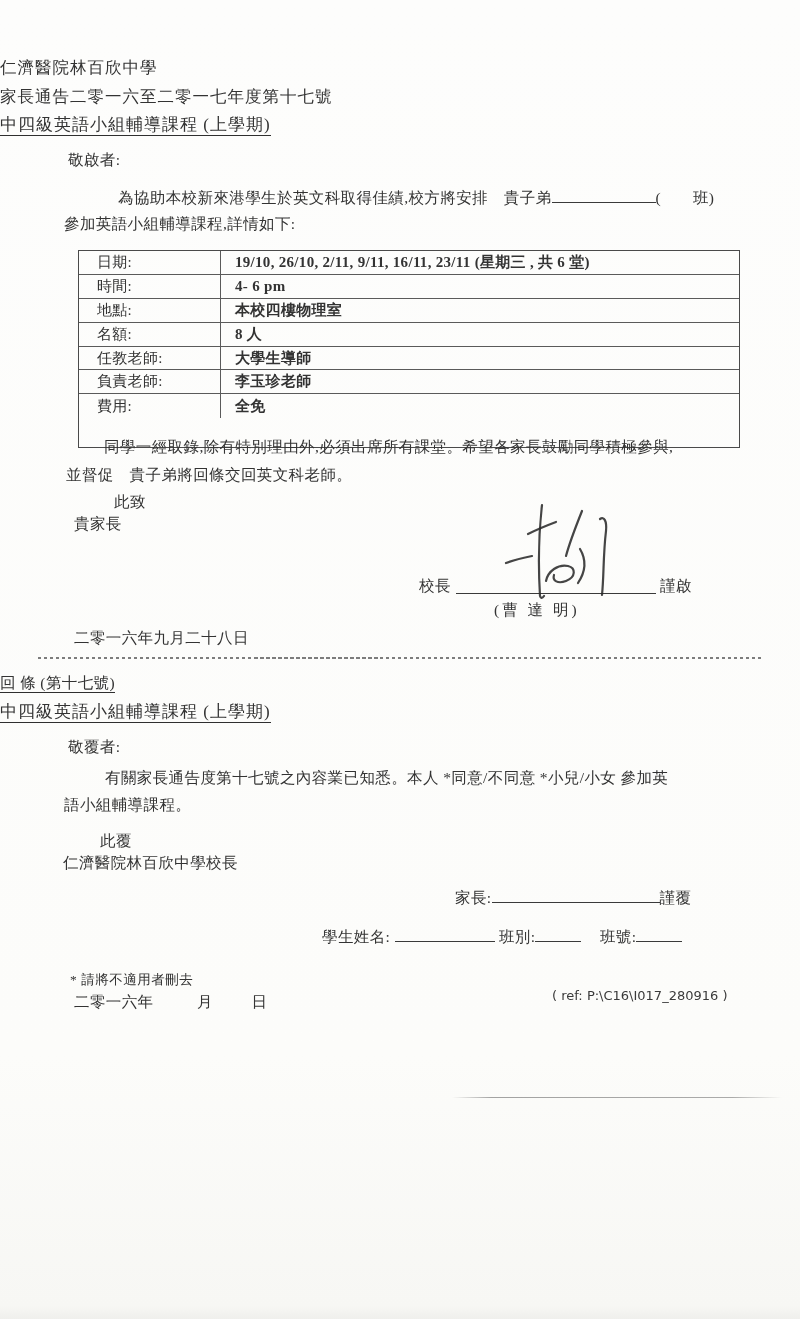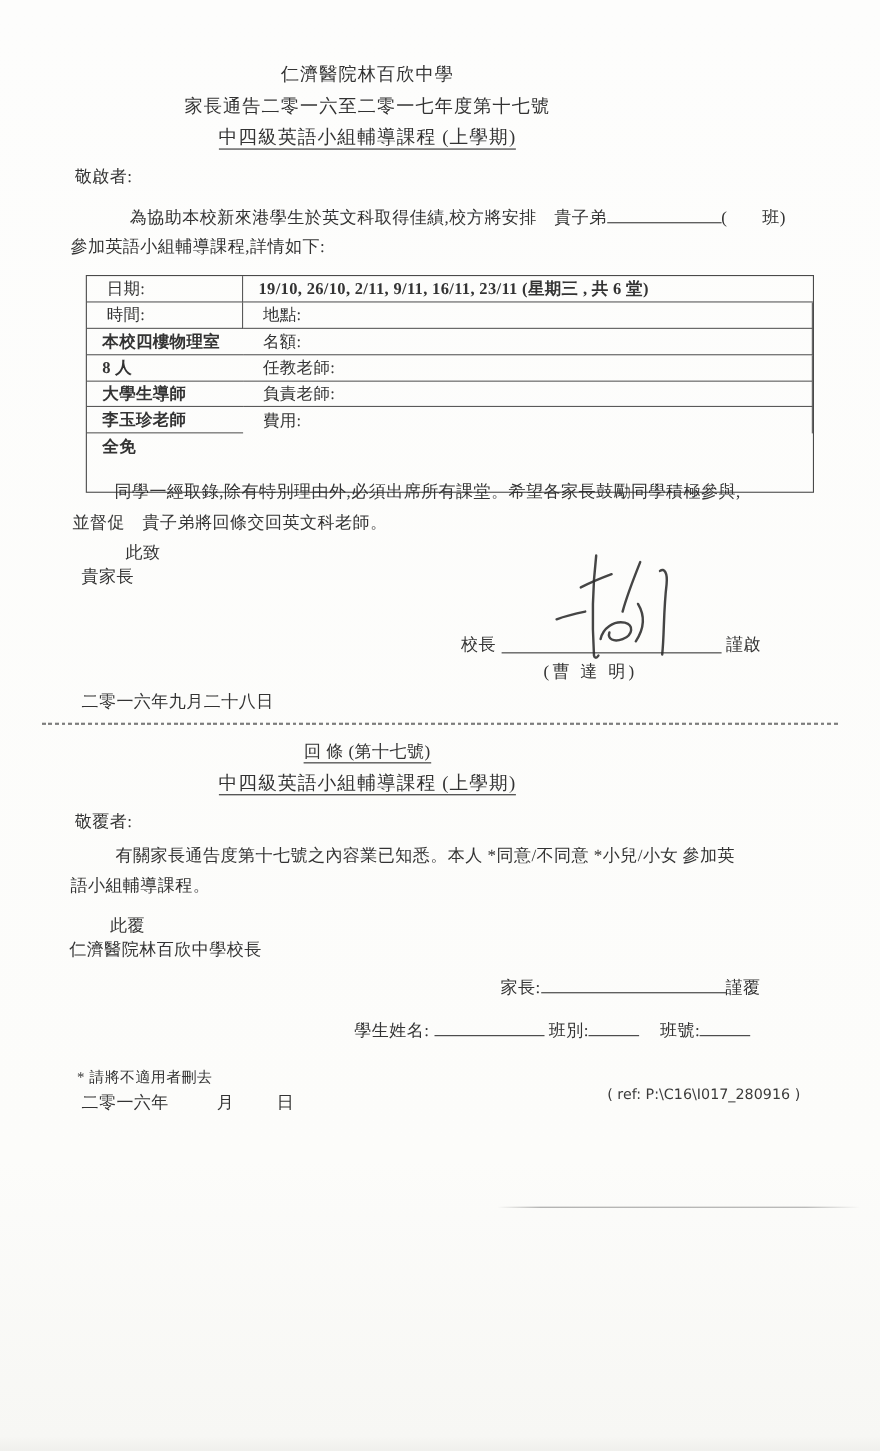--- a/index.html
+++ b/index.html
@@ -7,21 +7,21 @@
     width:800px;height:1319px;position:relative;overflow:hidden;
     background:#fdfdfb;
     font-family:"Liberation Serif","DejaVu Serif",serif;
     color:#333;
   }
   .page{
     position:absolute;inset:0;
     background:linear-gradient(180deg,#fdfdfc 0%,#fcfcfa 80%,#f7f7f4 99%,#efefec 100%);
   }
   .abs{position:absolute;white-space:nowrap;}
-  .ctr{left:0;width:668px;text-align:center;}
+  .ctr{left:0;width:668px;text-align:left;}
   .hd1{font-size:16.5px;letter-spacing:1px;}
   .hd2{font-size:16.5px;letter-spacing:1px;}
   .hd3{font-size:17px;font-weight:normal;letter-spacing:1px;}
   .hd3 .u, .hd-u{border-bottom:1.6px solid #2f2f2f;padding-bottom:1px;}
   .body-txt{font-size:15.5px;letter-spacing:0.4px;}
   .blank{display:inline-block;border-bottom:1.3px solid #3a3a3a;vertical-align:baseline;height:1em;}
   .tbl{
     position:absolute;left:78px;top:250px;width:662px;height:198px;
     border:1.6px solid #4a4a4a;box-sizing:border-box;
     display:grid;grid-template-columns:142px 1fr;grid-auto-rows:23.9px;
@@ -56,20 +56,21 @@
 
   <div class="abs body-txt" style="left:118px;top:186px;">
     <span>為協助本校新來港學生於英文科取得佳績,校方將安排　貴子弟</span><span class="blank" style="width:104px;"></span><span>(　　班)</span>
   </div>
   <div class="abs body-txt" style="left:64px;top:214px;">參加英語小組輔導課程,詳情如下:</div>
 
   <div class="tbl">
     <div class="cell lab">日期:</div>
     <div class="cell val">19/10, 26/10, 2/11, 9/11, 16/11, 23/11 (星期三 , 共 6 堂)</div>
     <div class="cell lab">時間:</div>
+    <div class="cell val">4- 6 pm</div>
     <div class="cell lab">地點:</div>
     <div class="cell val">本校四樓物理室</div>
     <div class="cell lab">名額:</div>
     <div class="cell val">8 人</div>
     <div class="cell lab">任教老師:</div>
     <div class="cell val">大學生導師</div>
     <div class="cell lab">負責老師:</div>
     <div class="cell val">李玉珍老師</div>
     <div class="cell lab last">費用:</div>
     <div class="cell val last">全免</div>

